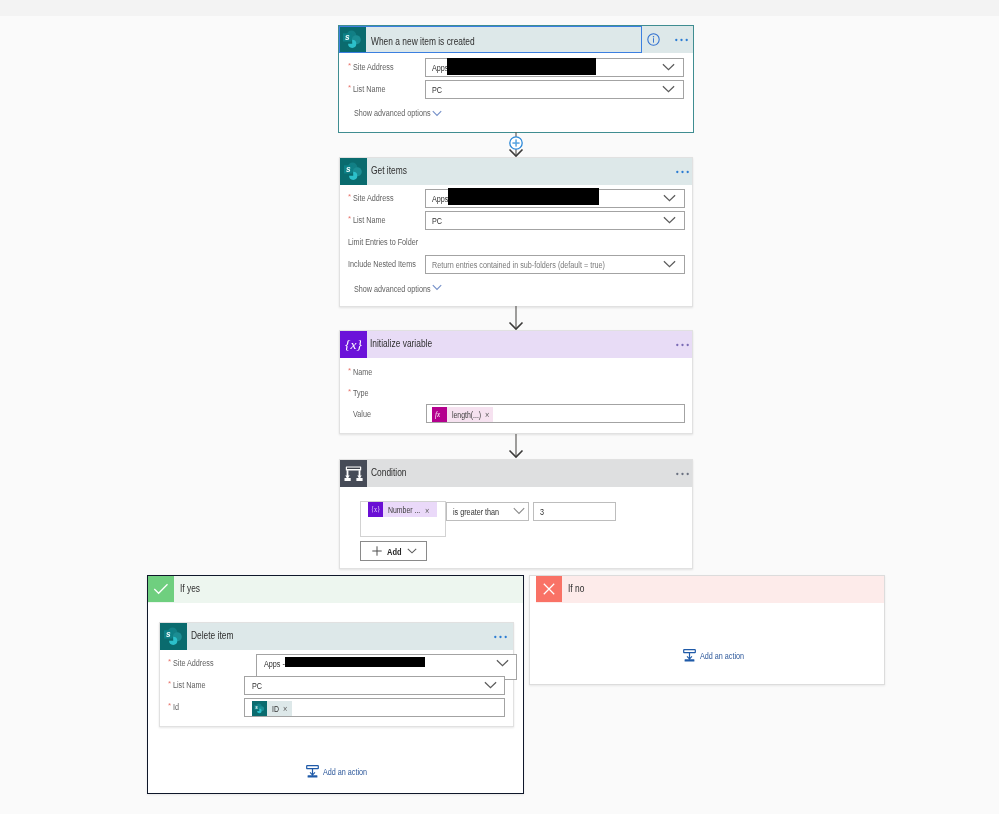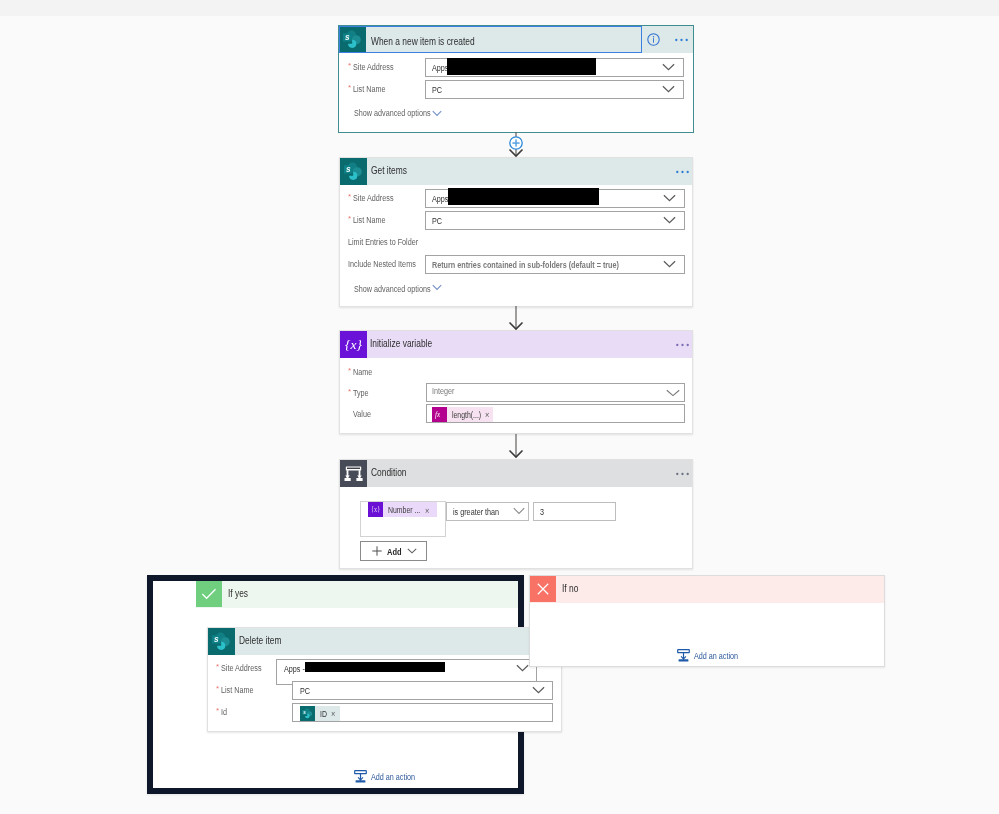--- a/index.html
+++ b/index.html
@@ -148,21 +148,21 @@
       <div style="position:absolute;left:237px;top:4px;">
         <svg width="13" height="8" viewBox="0 0 13 8">
             <path d="M0.9 1.2 L6.5 6.6 L12.1 1.2" fill="none" stroke="#5c5c5c" stroke-width="1.25"></path>
           </svg>
       </div>
     </div>
 
     <span class="t lbl" style="left:8px;top:53px;">Limit Entries to Folder</span>
 
     <span class="t lbl" style="left:8px;top:75px;">Include Nested Items</span>
-    <div class="fld" style="left:85px;top:70px;width:260px;height:19px;font-weight:bold;">
+    <div class="fld" style="left:85px;top:70px;width:260px;height:19px;">
       <span class="t fph" style="left:6px;top:5px;">Return entries contained in sub-folders (default = true)</span>
       <div style="position:absolute;left:237px;top:4px;">
         <svg width="13" height="8" viewBox="0 0 13 8">
             <path d="M0.9 1.2 L6.5 6.6 L12.1 1.2" fill="none" stroke="#5c5c5c" stroke-width="1.25"></path>
           </svg>
       </div>
     </div>
     <span class="t adv" style="left:14px;top:100px;">Show advanced options</span>
     <div style="position:absolute;left:92px;top:99px;">
       <svg width="10" height="7" viewBox="0 0 10 7">
@@ -194,28 +194,20 @@
           <circle cx="6.5" cy="2" r="1.15" fill="#7a6bb5"></circle>
           <circle cx="11.7" cy="2" r="1.15" fill="#7a6bb5"></circle>
       </svg>
     </div>
   </div>
   <div style="position:relative;height:75px;">
     <span class="req" style="left:8px;top:8.5px;">*</span>
     <span class="t lbl" style="left:13px;top:10px;">Name</span>
     <span class="req" style="left:8px;top:29.5px;">*</span>
     <span class="t lbl" style="left:13px;top:31px;">Type</span>
-    <div class="fld" style="left:86px;top:25px;width:259px;height:19px;">
-      <span class="t fph" style="left:5px;top:3px;">Integer</span>
-      <div style="position:absolute;left:239px;top:5px;">
-        <svg width="14" height="8" viewBox="0 0 14 8">
-            <path d="M0.8 1.2 L7 6.6 L13.2 1.2" fill="none" stroke="#7a7a7a" stroke-width="1.15"></path>
-          </svg>
-      </div>
-    </div>
     <span class="t lbl" style="left:13px;top:52px;">Value</span>
     <div class="fld" style="left:86px;top:46px;width:259px;height:19px;">
       <div style="position:absolute;left:5px;top:2px;width:61px;height:15px;background:#f6e2f0;"></div>
       <div style="position:absolute;left:5px;top:2px;width:15px;height:15px;background:#b4008e;"></div>
       <span class="t" style="left:7.5px;top:5px;font-size:9px;font-style:italic;color:#fff;font-family:'Liberation Serif',serif;">fx</span>
       <span class="t" style="left:25px;top:5.5px;font-size:8.8px;color:#3a3a3a;">length(...)</span>
       <span class="t" style="left:58px;top:5px;font-size:9.5px;color:#555;">×</span>
     </div>
   </div>
 </div>
@@ -279,21 +271,21 @@
       <span class="t" style="left:26px;top:5px;font-size:9.5px;color:#262626;font-weight:bold;">Add</span>
       <div style="position:absolute;left:46px;top:6px;">
         <svg width="10" height="6" viewBox="0 0 10 6">
             <path d="M0.8 0.9 L5 4.8 L9.2 0.9" fill="none" stroke="#5c5c5c" stroke-width="1.1"></path>
           </svg>
       </div>
     </div>
   </div>
 </div>
 
-<div class="card" style="left:147px;top:575px;width:377px;height:219px;border:6px solid #0f172a;box-shadow:0 1px 2px rgba(0,0,0,.08);padding-left:43px;">
+<div class="card" style="left:147px;top:575px;width:377px;height:219px;border:1px solid #0f172a;box-shadow:0 1px 2px rgba(0,0,0,.08);">
   <div class="hd" style="height:27px;background:#edf6ef;">
     <div class="icn" style="width:26px;height:26px;">
       <svg width="26" height="26" viewBox="0 0 26 26">
         <rect width="26" height="26" fill="#6fcf7f"></rect>
         <path d="M6.3 13.0 L10.6 17.3 L19.5 8.3" fill="none" stroke="#ffffff" stroke-width="1.25" stroke-linecap="butt" stroke-linejoin="miter"></path>
       </svg>
     </div>
     <span class="t ttl" style="left:32px;top:7px;">If yes</span>
   </div>
   <div style="position:relative;height:190px;">
@@ -315,21 +307,21 @@
           <svg width="13" height="4" viewBox="0 0 13 4">
             <circle cx="1.3" cy="2" r="1.15" fill="#2b7cd3"></circle>
               <circle cx="6.5" cy="2" r="1.15" fill="#2b7cd3"></circle>
               <circle cx="11.7" cy="2" r="1.15" fill="#2b7cd3"></circle>
           </svg>
         </div>
       </div>
       <div style="position:relative;height:76px;">
         <span class="req" style="left:8px;top:7.5px;">*</span>
         <span class="t lbl" style="left:13px;top:9px;">Site Address</span>
-        <div class="fld" style="left:68px;top:4px;width:261px;height:26px;text-align:right;">
+        <div class="fld" style="left:96px;top:4px;width:261px;height:26px;text-align:right;">
           <span class="t ftx" style="left:7px;top:5px;">Apps -</span>
           <div class="redact" style="left:28px;top:2px;width:140px;height:10px;"></div>
           <div style="position:absolute;left:239px;top:4px;">
             <svg width="13" height="8" viewBox="0 0 13 8">
                 <path d="M0.9 1.2 L6.5 6.6 L12.1 1.2" fill="none" stroke="#5c5c5c" stroke-width="1.25"></path>
               </svg>
           </div>
         </div>
         <span class="req" style="left:8px;top:29.5px;">*</span>
         <span class="t lbl" style="left:13px;top:31px;">List Name</span>
@@ -368,21 +360,21 @@
           <rect x="5.9" y="3.7" width="1.2" height="7.0" fill="#1f5aa8"></rect>
           <path d="M4.0 7.4 L6.5 9.9 L9.0 7.4" fill="none" stroke="#1f5aa8" stroke-width="1.1"></path>
           <rect x="1.6" y="10.3" width="9.8" height="2.3" rx="0.4" fill="#1f5aa8"></rect>
         </svg>
       </span>
       <span class="t lnk" style="left:17px;top:3px;">Add an action</span>
     </div>
   </div>
 </div>
 
-<div class="card" style="left:529px;top:575px;width:356px;height:92px;border:1px solid #dcdcdc;box-shadow:0 1px 2px rgba(0,0,0,.08);">
+<div class="card" style="left:529px;top:575px;width:356px;height:110px;border:1px solid #dcdcdc;box-shadow:0 1px 2px rgba(0,0,0,.08);padding-left:6px;">
   <div class="hd" style="height:27px;background:#fdebea;">
     <div class="icn" style="width:26px;height:26px;">
       <svg width="26" height="26" viewBox="0 0 26 26">
         <rect width="26" height="26" fill="#f97266"></rect>
         <path d="M7.8 7.8 L18.2 18.2 M18.2 7.8 L7.8 18.2" fill="none" stroke="#ffffff" stroke-width="1.25" stroke-linecap="butt"></path>
       </svg>
     </div>
     <span class="t ttl" style="left:32px;top:7px;">If no</span>
   </div>
   <div style="position:relative;height:73px;">

